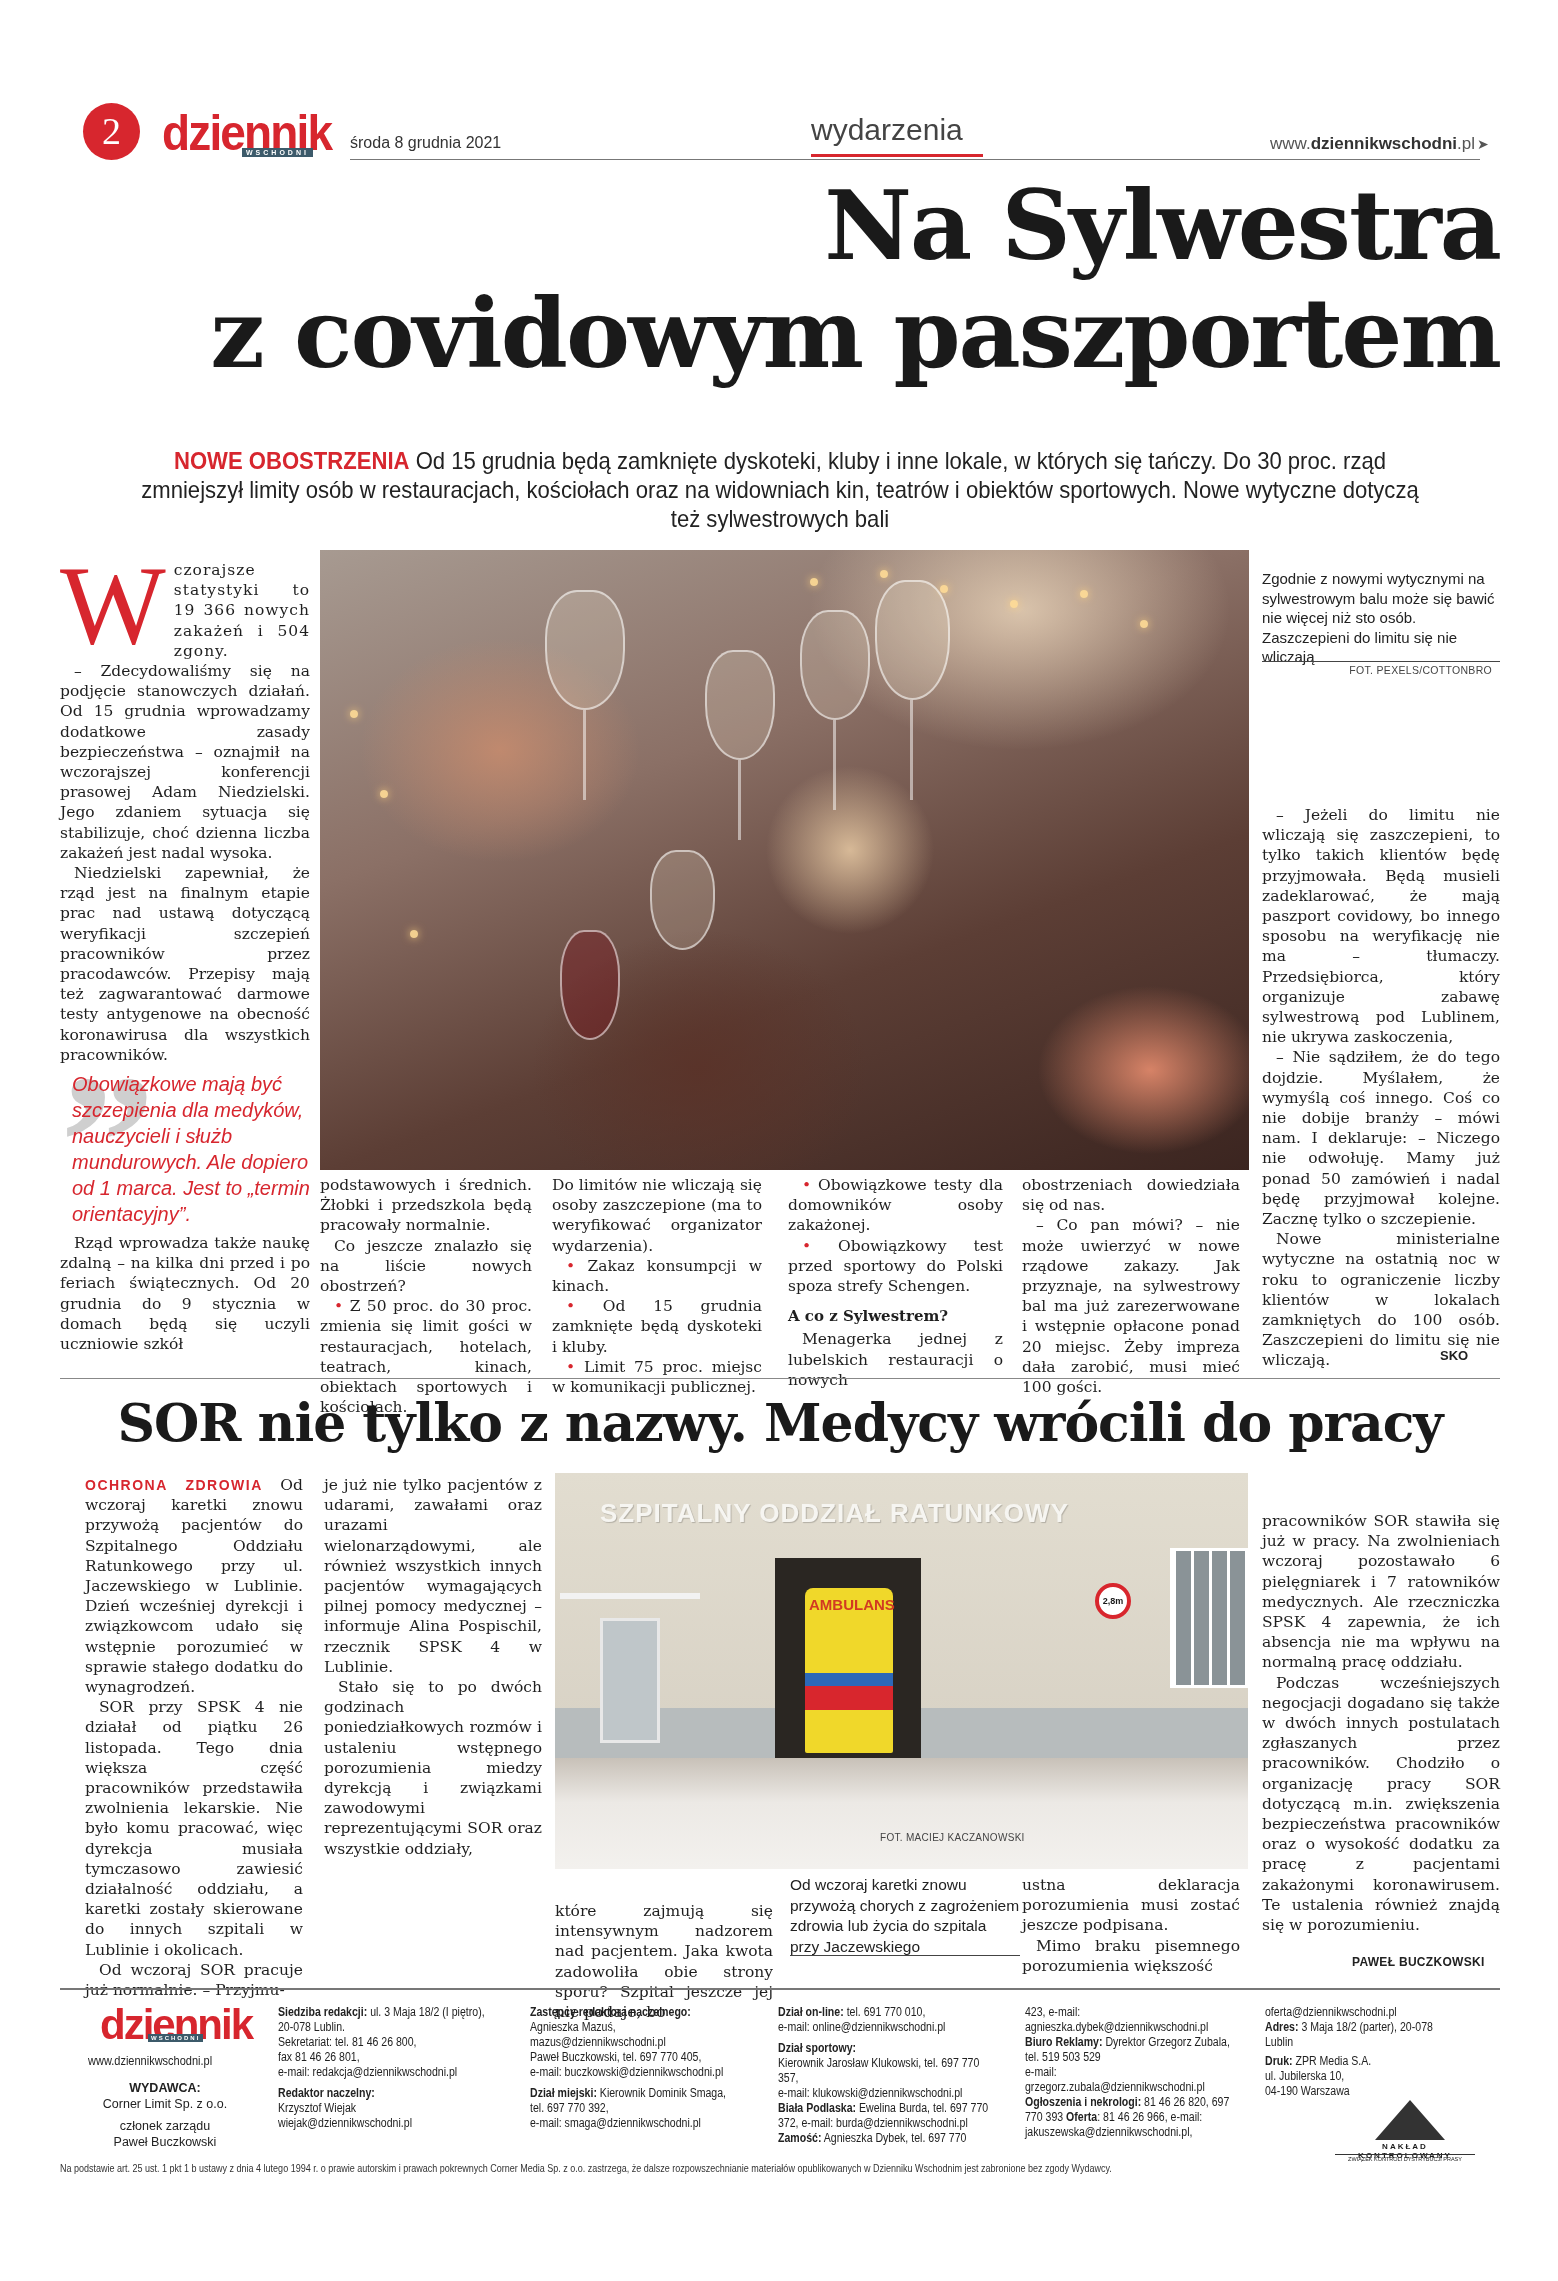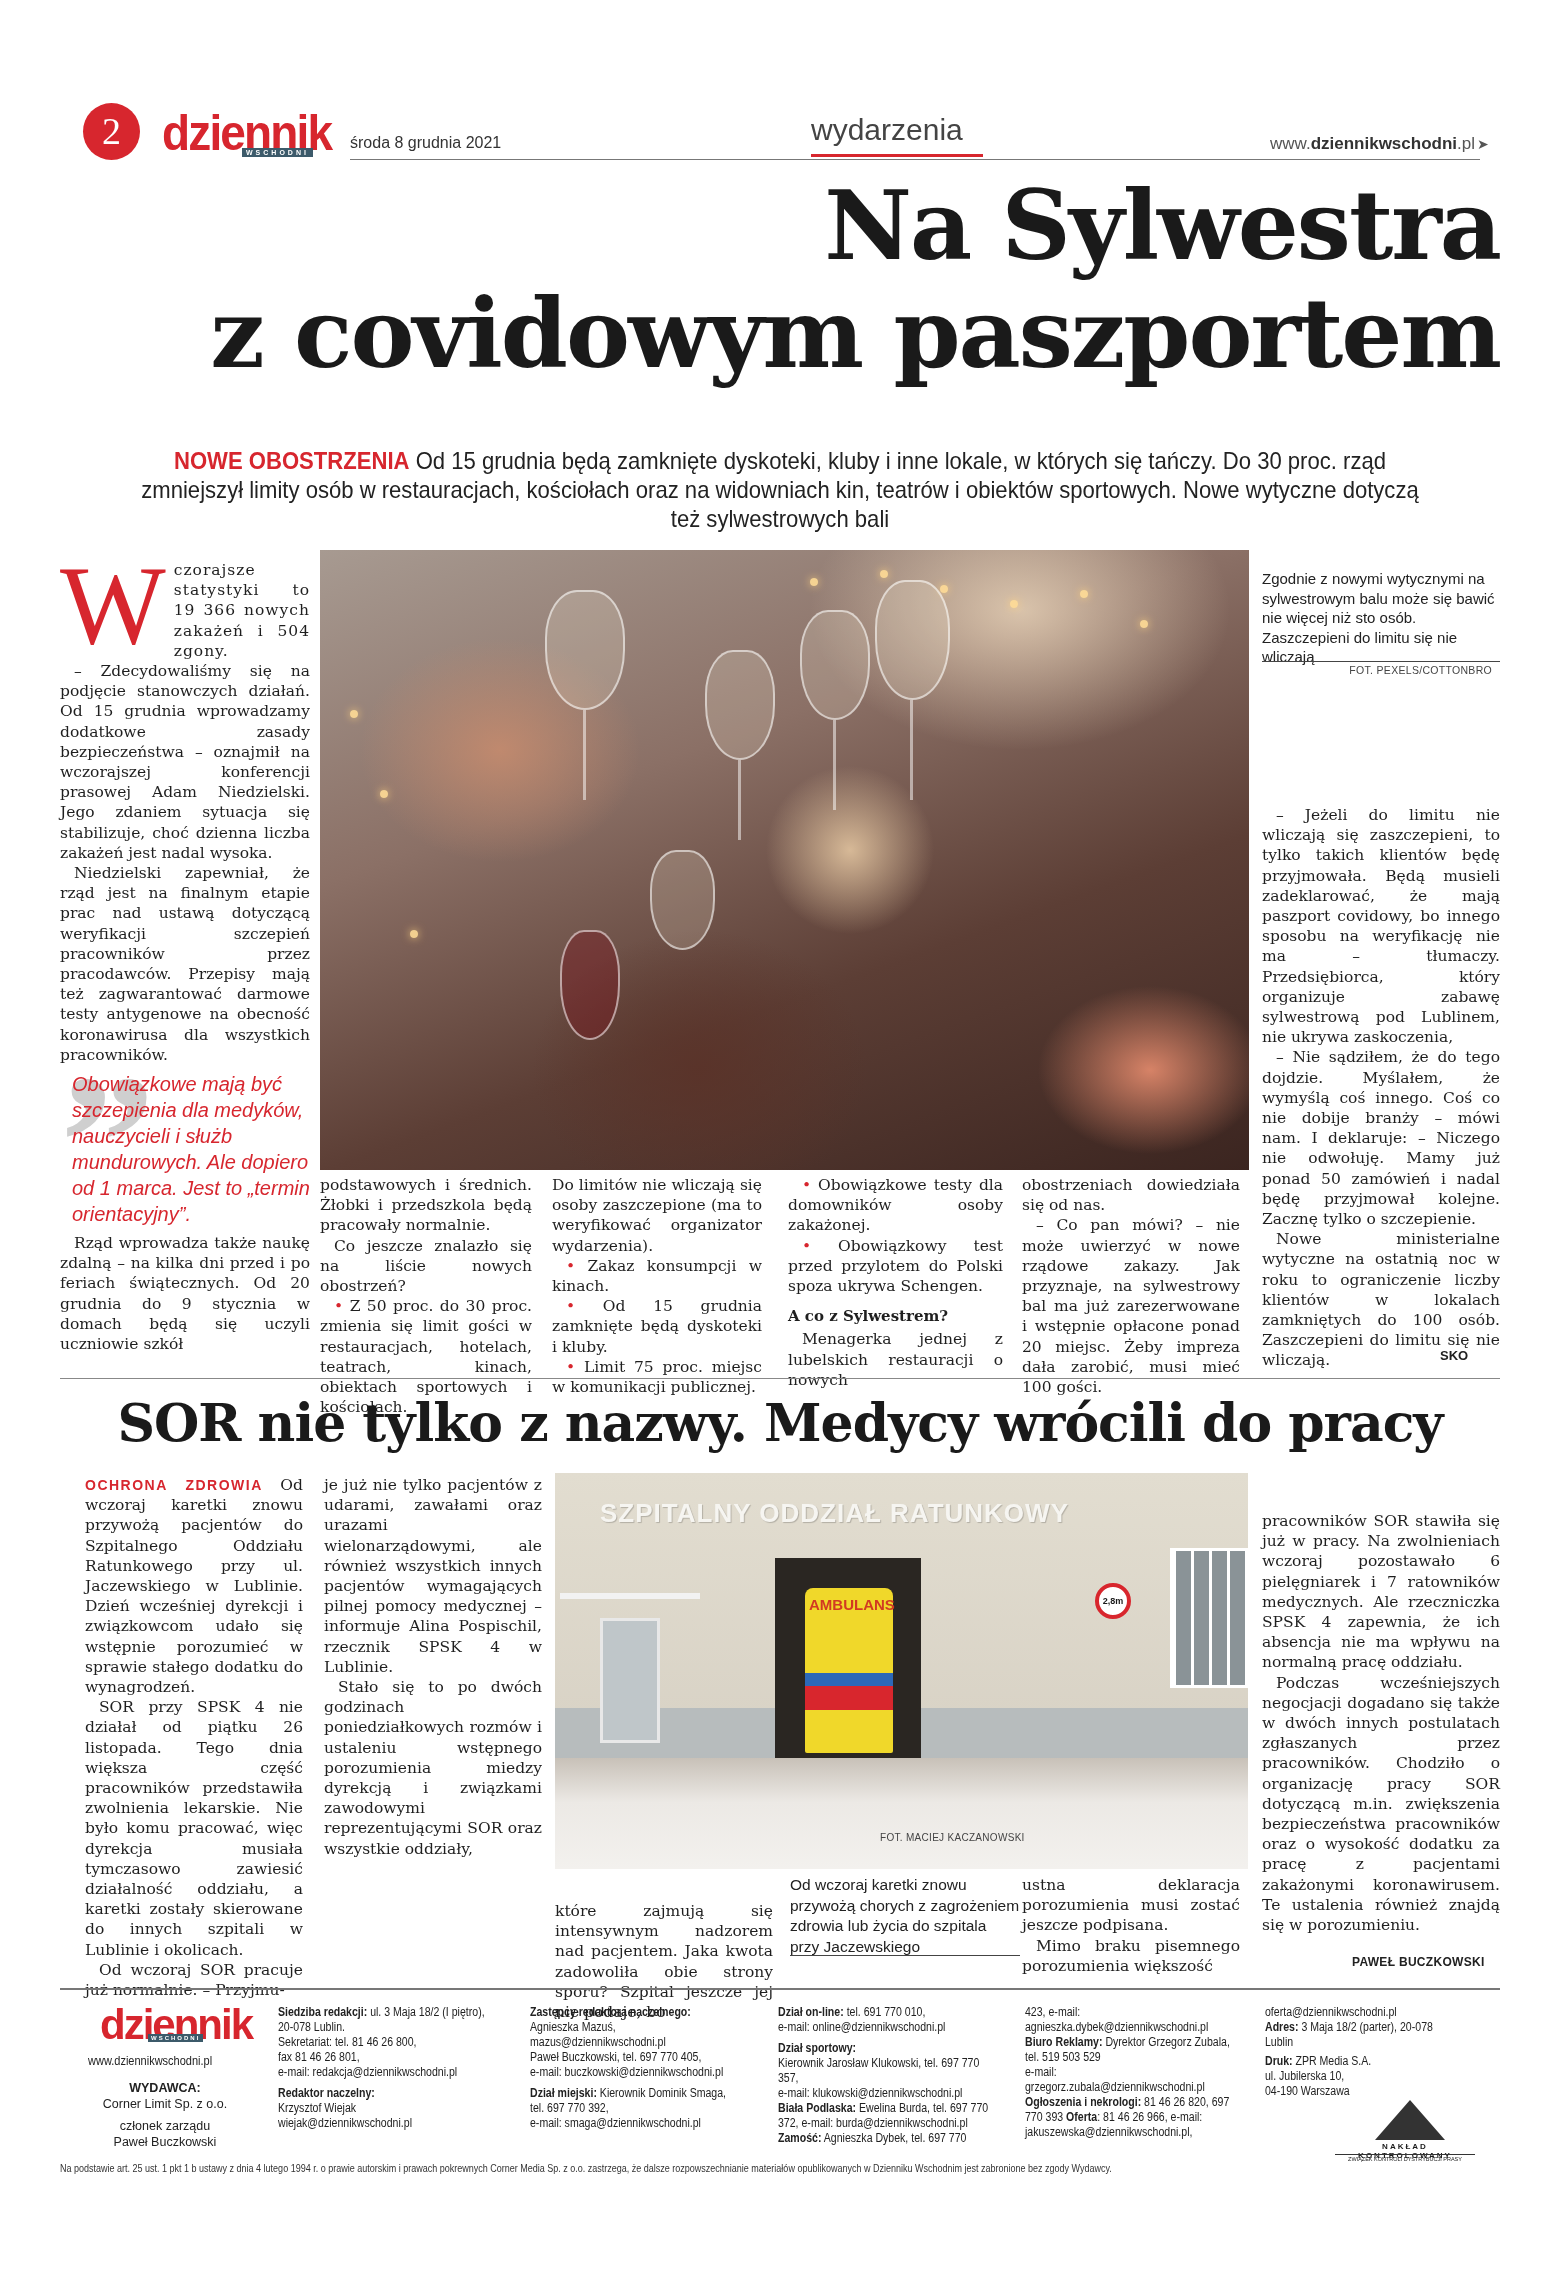--- a/index.html
+++ b/index.html
@@ -158,21 +158,21 @@
 
 <div class="col" style="left:552px; top:1175px; width:210px;">
   <p class="noindent">Do limitów nie wliczają się osoby zaszczepione (ma to weryfikować organizator wydarzenia).</p>
   <p><span class="bullet">•</span><span> Zakaz konsumpcji w kinach.</span></p>
   <p><span class="bullet">•</span><span> Od 15 grudnia zamknięte będą dyskoteki i kluby.</span></p>
   <p><span class="bullet">•</span><span> Limit 75 proc. miejsc w komunikacji publicznej.</span></p>
 </div>
 
 <div class="col" style="left:788px; top:1175px; width:215px;">
   <p><span class="bullet">•</span><span> Obowiązkowe testy dla domowników osoby zakażonej.</span></p>
-  <p><span class="bullet">•</span><span> Obowiązkowy test przed przylotem do Polski spoza ukrywa Schengen.</span></p>
+  <p><span class="bullet">•</span><span> Obowiązkowy test przed sportowy do Polski spoza strefy Schengen.</span></p>
   <h4>A co z Sylwestrem?</h4>
   <p>Menagerka jednej z lubelskich restauracji o nowych</p>
 </div>
 
 <div class="col" style="left:1022px; top:1175px; width:218px;">
   <p class="noindent">obostrzeniach dowiedziała się od nas.</p>
   <p>– Co pan mówi? – nie może uwierzyć w nowe rządowe zakazy. Jak przyznaje, na sylwestrowy bal ma już zarezerwowane i wstępnie opłacone ponad 20 miejsc. Żeby impreza dała zarobić, musi mieć 100 gości.</p>
 </div>
 
 <div class="col" style="left:1262px; top:805px; width:238px;">

